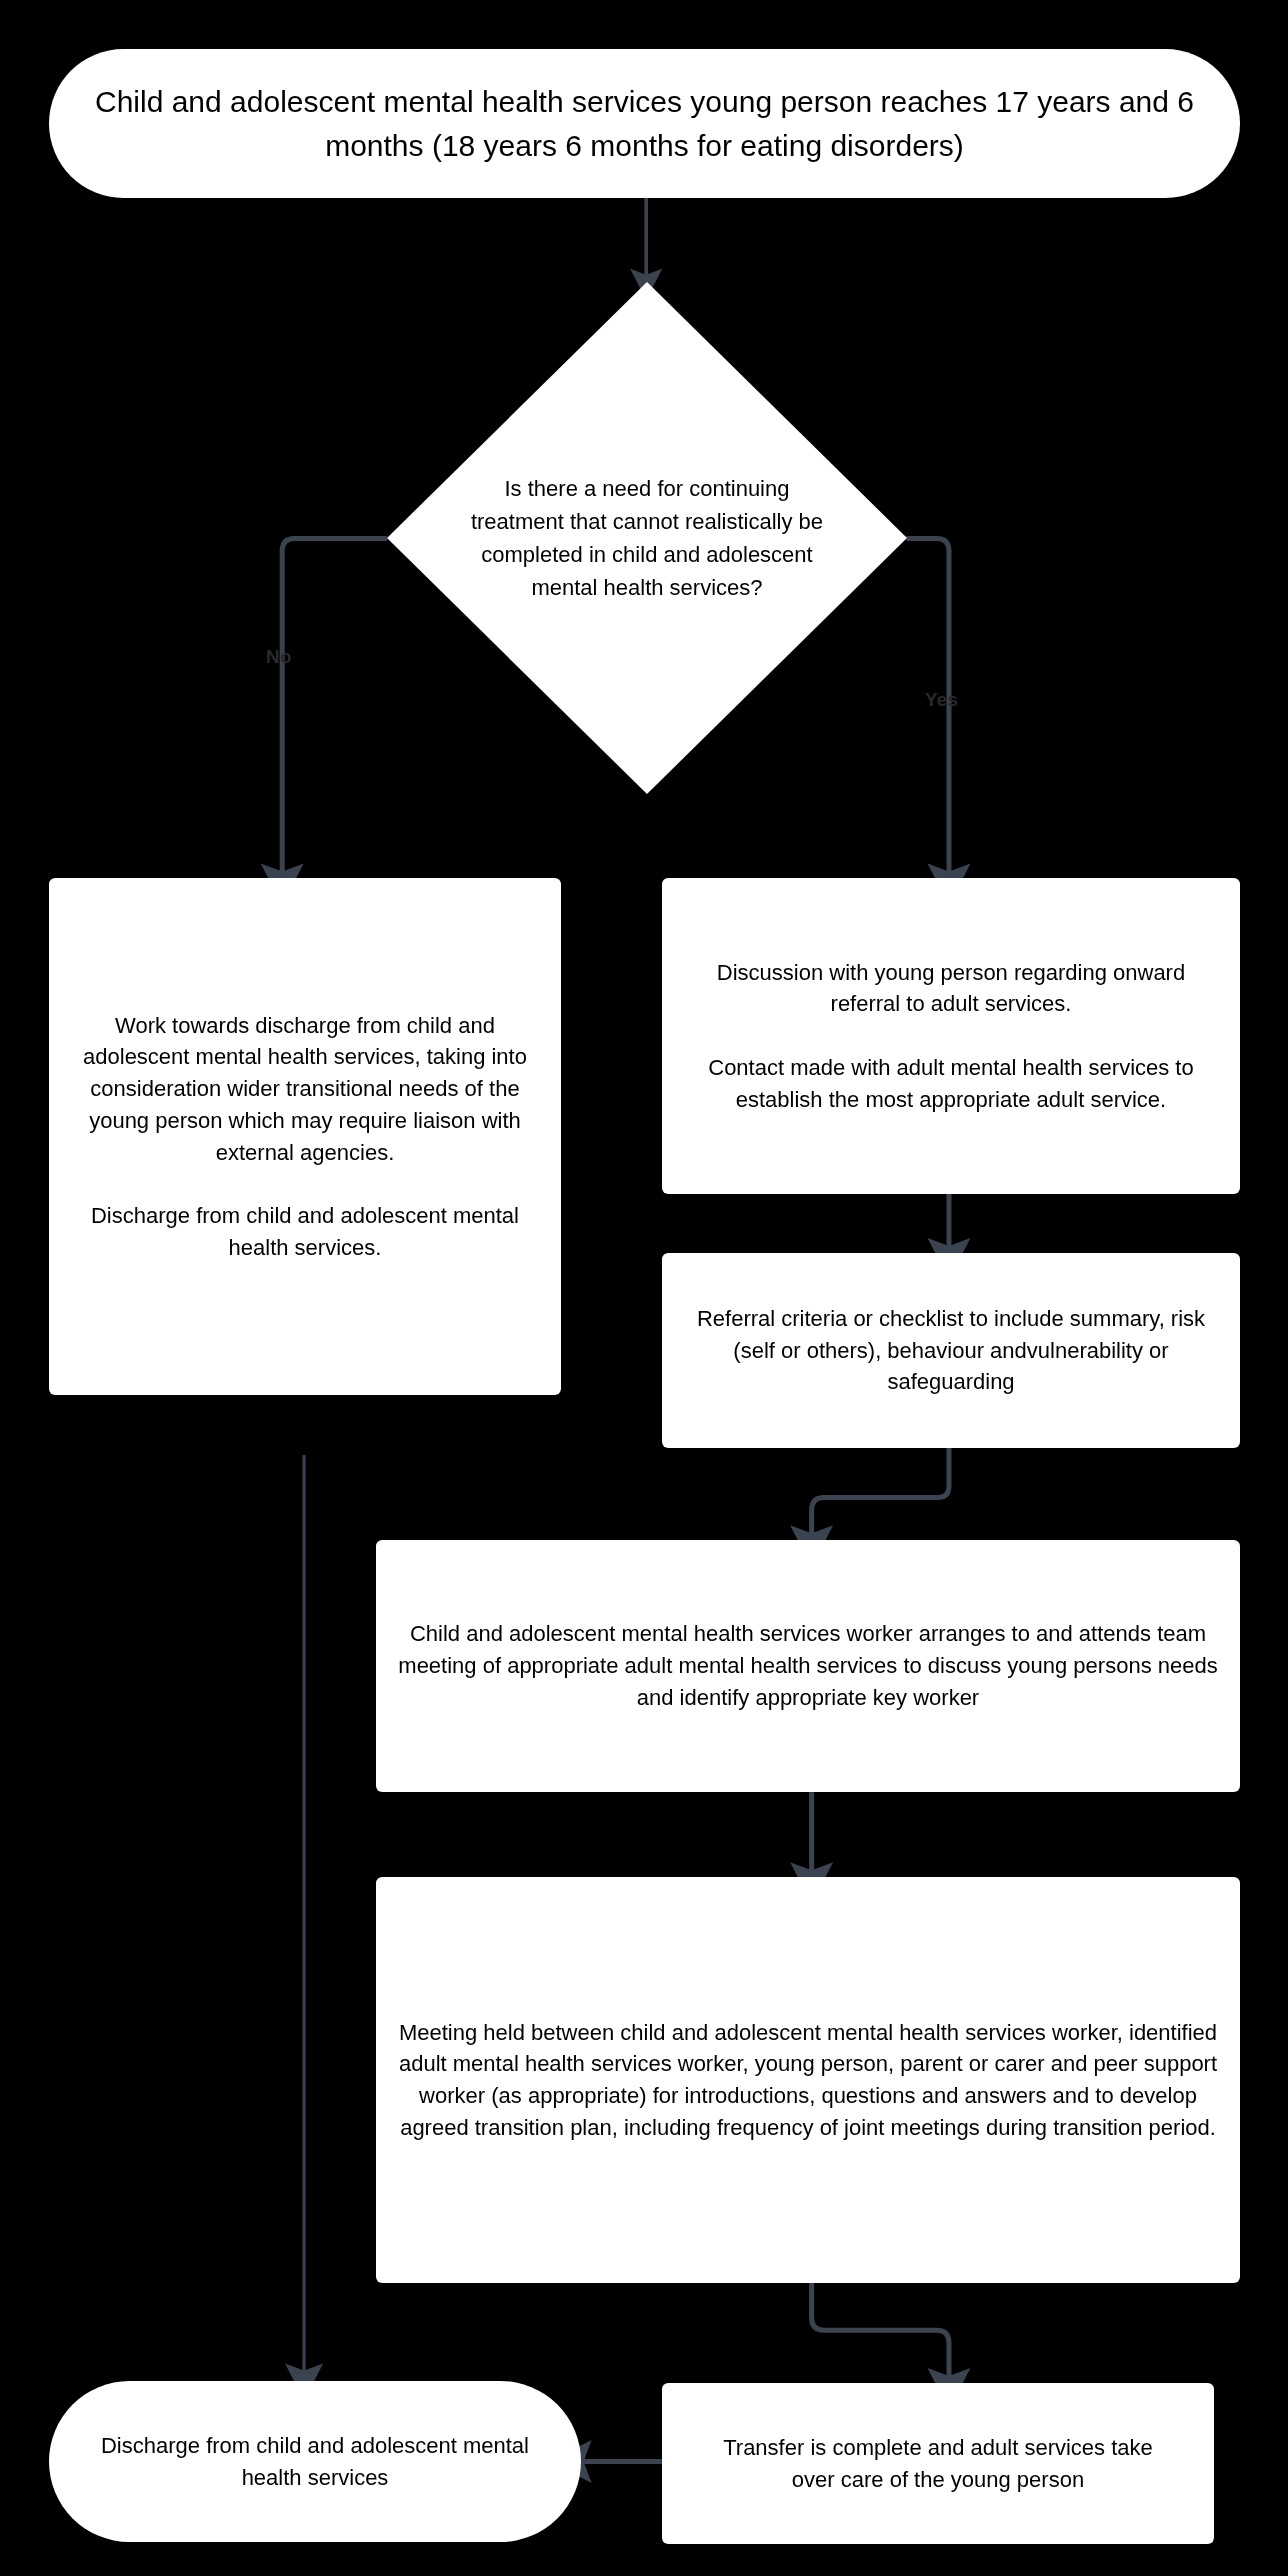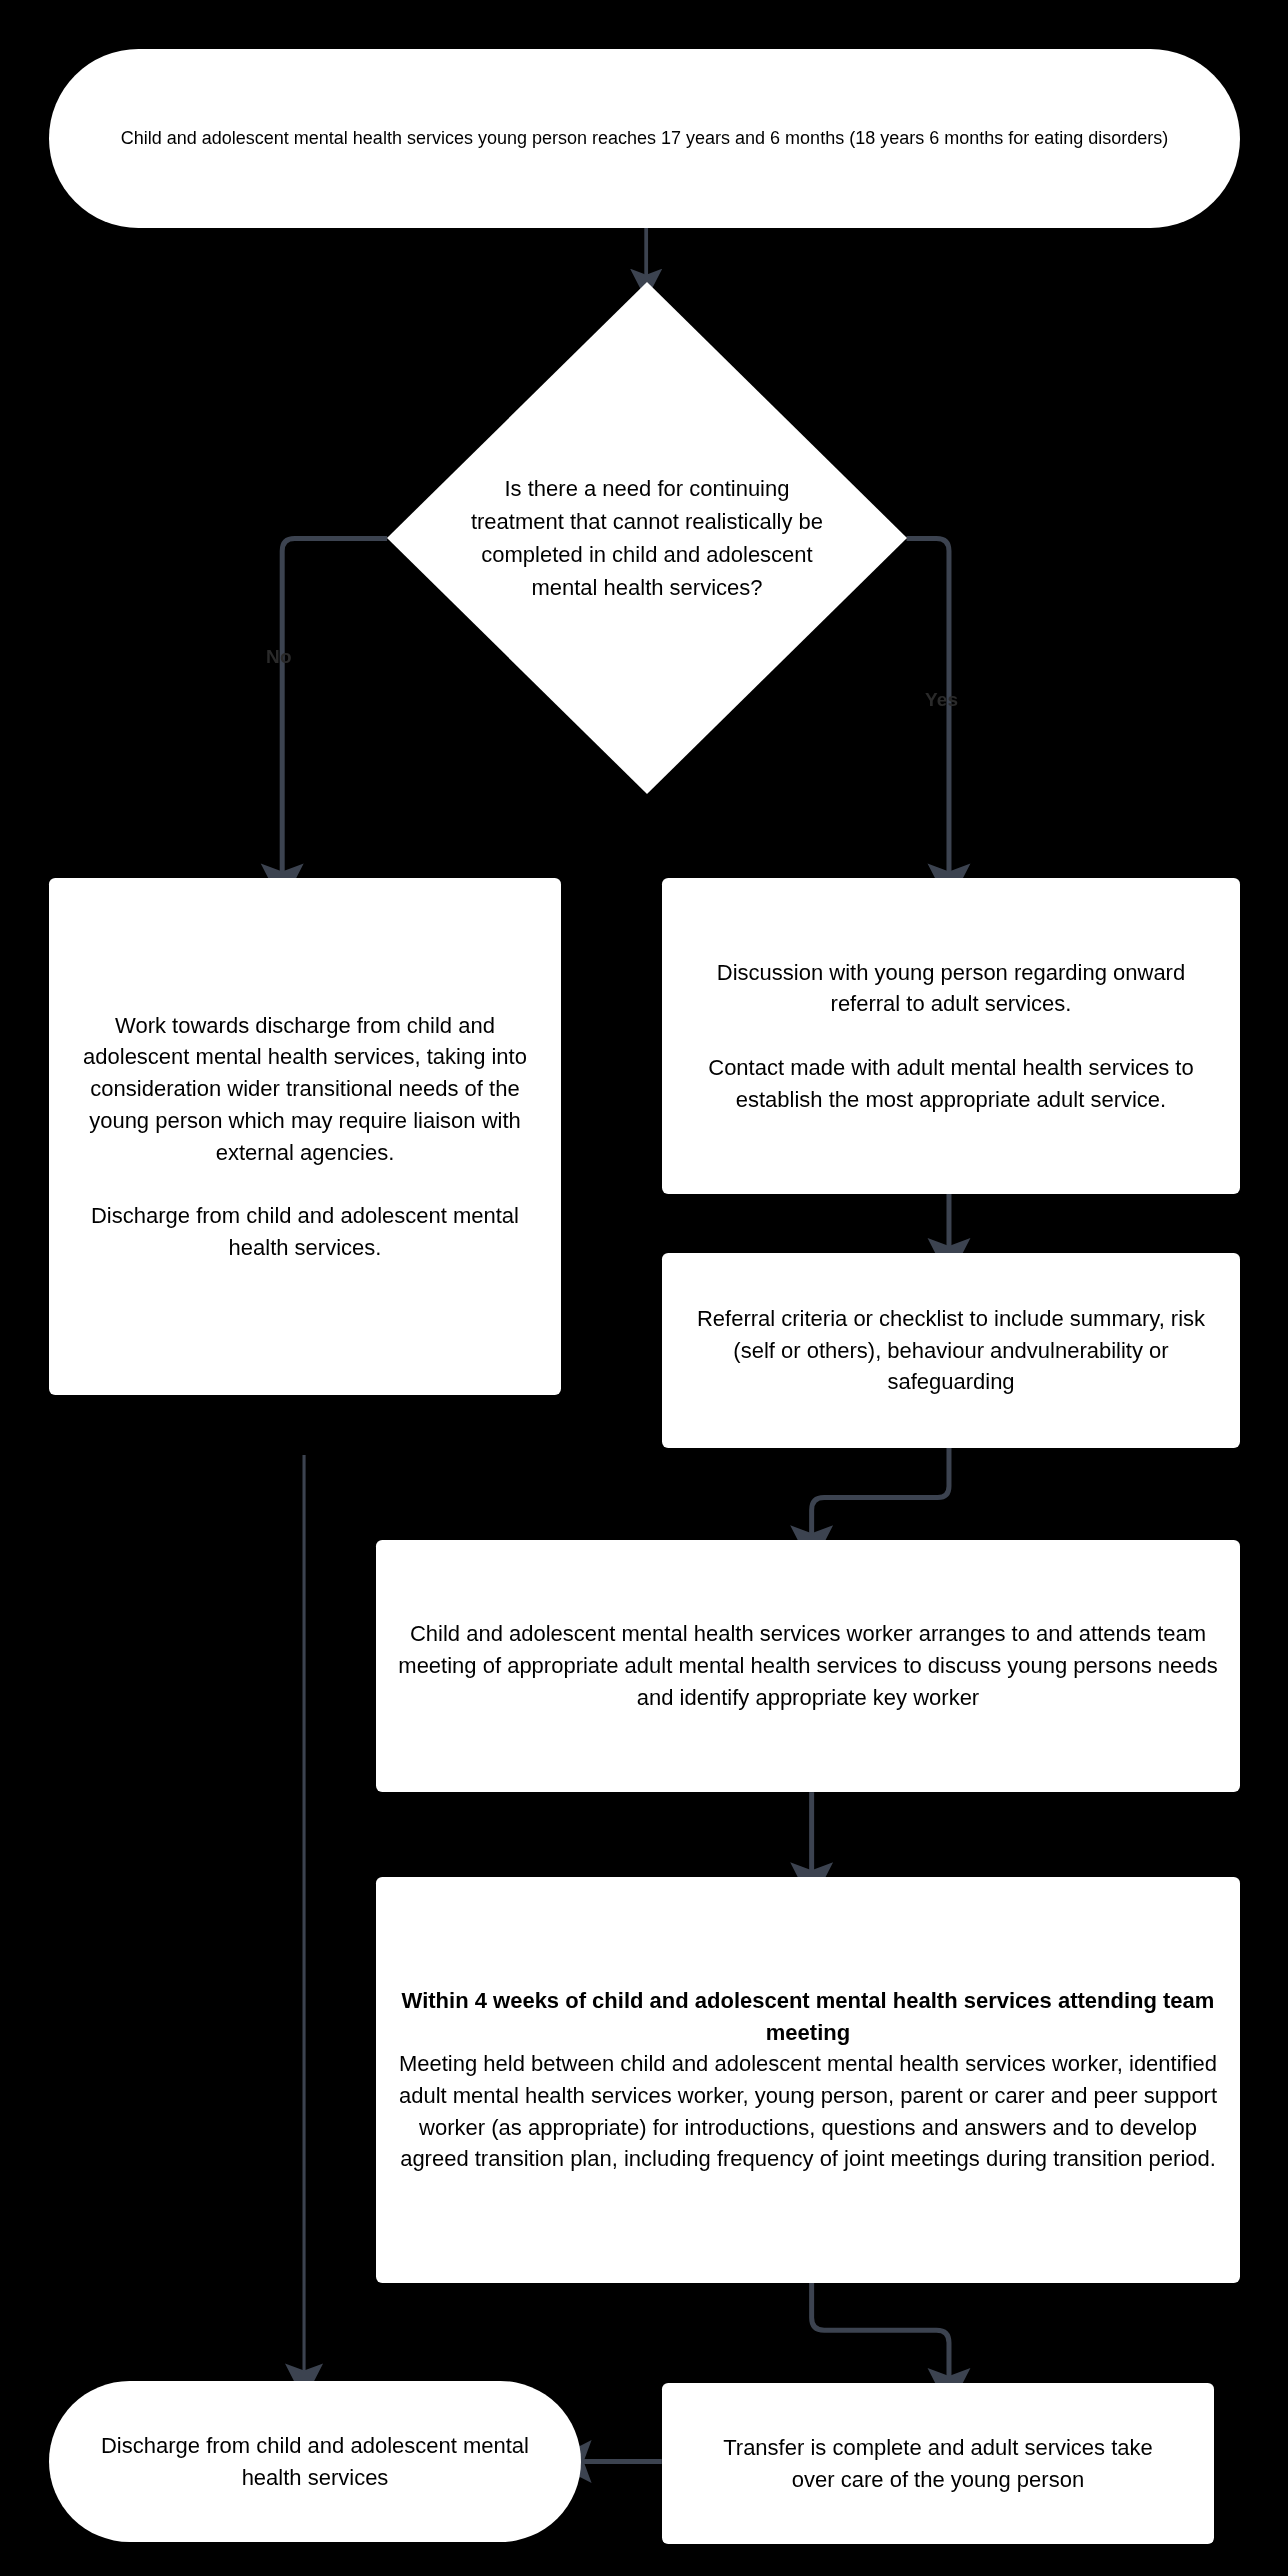--- a/index.html
+++ b/index.html
@@ -122,21 +122,21 @@
 
     <path d="M1300,2870 L1300,3000" stroke="#3c4350" stroke-width="8" fill="none" marker-end="url(#arrowhead)"></path>
 
     <path d="M1300,3655 L1300,3712 Q1300,3732 1320,3732 L1500,3732 Q1520,3732 1520,3752 L1520,3810" stroke="#3c4350" stroke-width="8" fill="none" marker-end="url(#arrowhead)"></path>
 
     <path d="M487,2330 L487,3800" stroke="#3c4350" stroke-width="5" fill="none" marker-end="url(#arrowhead-thin)"></path>
 
     <path d="M1060,3942 L930,3942" stroke="#3c4350" stroke-width="8" fill="none" marker-end="url(#arrowhead)"></path>
   </svg>
 
-  <div class="node pill" style="left:49px; top:49px; width:1191px; height:179px; font-size:18px; padding:0 37px;">
+  <div class="node pill" style="left:49px; top:49px; width:1191px; height:149px; font-size:30px; padding:0 37px;">
     <span class="txt">Child and adolescent mental health services young person reaches 17 years and 6 months (18 years 6 months for eating disorders)</span>
   </div>
 
   <div class="diamond-wrap" style="left:387px; top:282px; width:520px; height:512px;">
     <div class="diamond-shape"></div>
     <div class="diamond-text" style="font-size:22px;">Is there a need for continuing treatment that cannot realistically be completed in child and adolescent mental health services?</div>
   </div>
 
   <div class="edge-label" style="left:266px; top:647px;">No</div>
   <div class="edge-label" style="left:925px; top:690px;">Yes</div>
@@ -155,21 +155,20 @@
 
   <div class="node rect" style="left:376px; top:1540px; width:864px; height:252px; font-size:22px; padding:0 19px;">
     <span class="txt">Child and adolescent mental health services worker arranges to and attends team meeting of appropriate adult mental health services to discuss young persons needs and identify appropriate key worker</span>
   </div>
 
   <div class="node rect" style="left:662px; top:1253px; width:578px; height:195px; font-size:22px; padding:0 21px;">
     <span class="txt">Referral criteria or checklist to include summary, risk (self or others), behaviour andvulnerability or safeguarding</span>
   </div>
 
   <div class="node rect" style="left:376px; top:1877px; width:864px; height:406px; font-size:22px; padding:0 20px;">
-    <span class="bold-head">Within 4 weeks of child and adolescent mental health services attending team meeting</span>
     <span class="body-txt">Meeting held between child and adolescent mental health services worker, identified adult mental health services worker, young person, parent or carer and peer support worker (as appropriate) for introductions, questions and answers and to  develop agreed transition plan, including frequency of joint meetings during transition period.</span>
   </div>
 
   <div class="node pill" style="left:49px; top:2381px; width:532px; height:161px; font-size:22px; padding:0 42px;">
     <span class="txt">Discharge from child and adolescent mental health services</span>
   </div>
 
   <div class="node rect" style="left:662px; top:2383px; width:552px; height:161px; font-size:22px; padding:0 44px;">
     <span class="txt">Transfer is complete and adult services take over care of the young person</span>
   </div>

